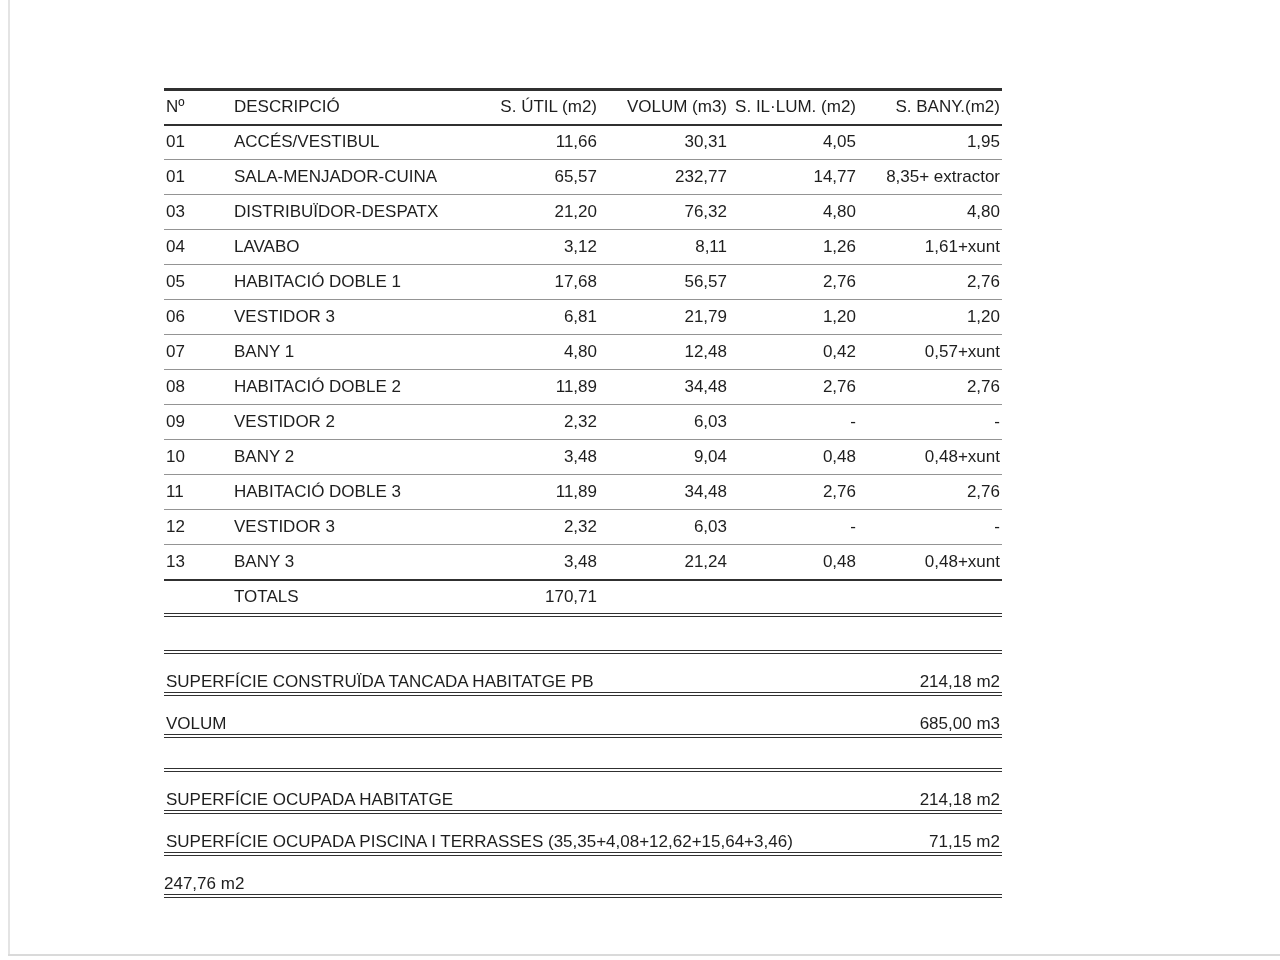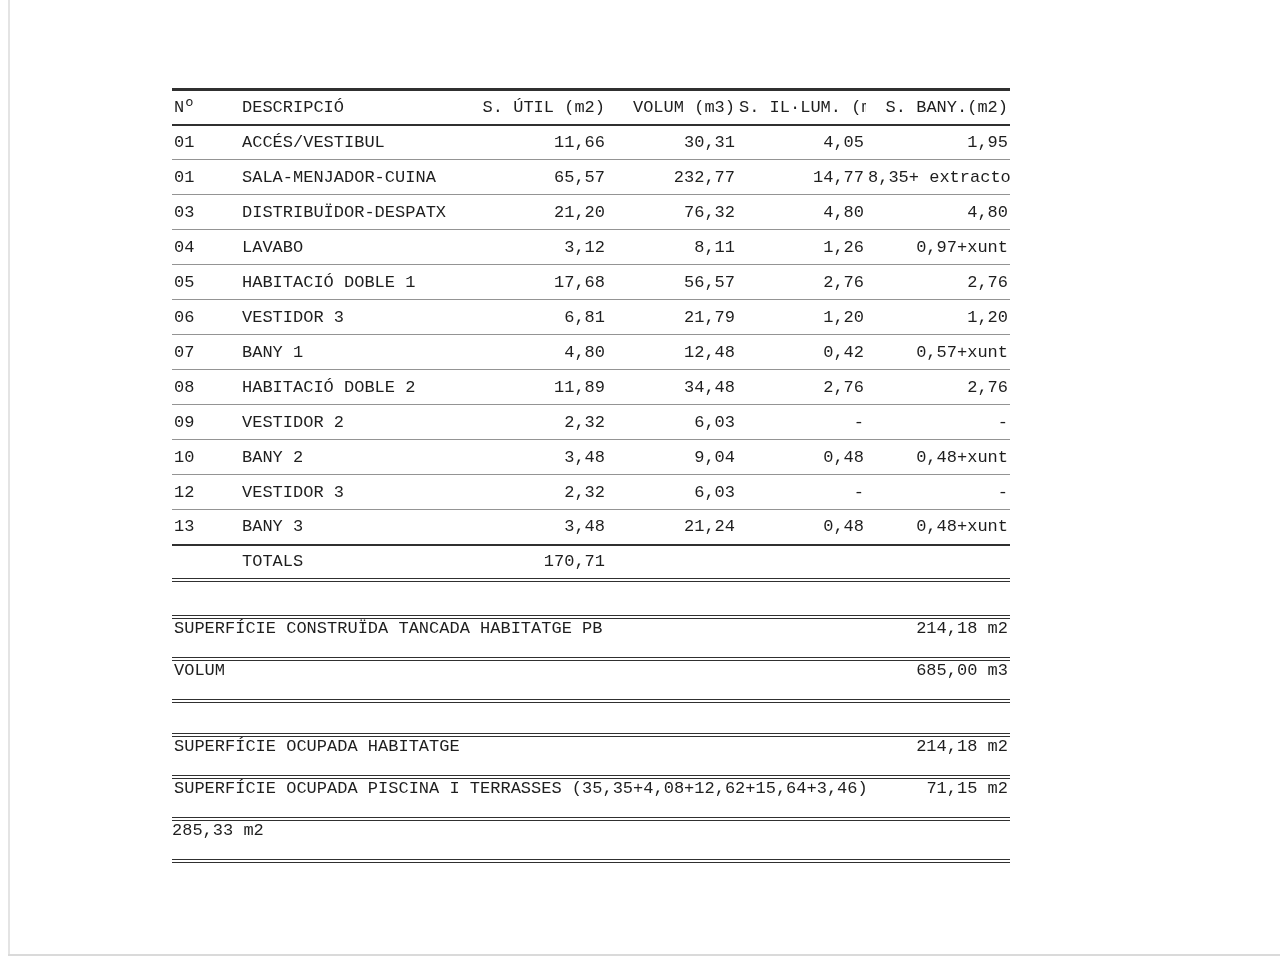--- a/index.html
+++ b/index.html
@@ -15,21 +15,21 @@
   
   .edge-left {
     position: absolute; left: 8px; top: 0; width: 2px; height: 956px;
     background: #e4e4e4;
   }
   .edge-bottom {
     position: absolute; left: 8px; top: 954px; width: 1272px; height: 2px;
     background: #dadada;
   }
 
-  .doc { position: absolute; left: 172px; top: 88px; width: 838px; font-family: Liberation Mono, monospace; }
+  .doc { position: absolute; left: 164px; top: 88px; width: 838px; }
 
   table.rooms {
     border-collapse: collapse;
     table-layout: fixed;
     width: 838px;
     font-size: 17px;
   }
   col.c-num   { width: 68px; }
   col.c-desc  { width: 235px; }
   col.c-util  { width: 132px; }
@@ -56,21 +56,21 @@
   .summary {
     width: 838px;
     font-size: 17px;
     border-top: 4px double #303030;
   }
   .summary-1 { margin-top: 33px; }
   .summary-2 { margin-top: 30px; }
   .summary-row {
     display: flex;
     justify-content: space-between;
-    align-items: flex-start;
+    align-items: flex-end;
     height: 42px;
     border-bottom: 4px double #303030;
     gap: 32px;
   }
   .summary-row .lbl { text-align: left; padding-left: 2px; white-space: nowrap; }
   .summary-row .val { text-align: right; padding-right: 2px; white-space: nowrap; }
 </style>
 </head>
 <body>
 
@@ -123,21 +123,21 @@
     <td class="ar">76,32</td>
     <td class="ar">4,80</td>
     <td class="ar">4,80</td>
   </tr>
           <tr>
     <td class="al">04</td>
     <td class="al">LAVABO</td>
     <td class="ar">3,12</td>
     <td class="ar">8,11</td>
     <td class="ar">1,26</td>
-    <td class="ar">0,97+xunt</td>
+    <td class="ar">1,61+xunt</td>
   </tr>
           <tr>
     <td class="al">05</td>
     <td class="al">HABITACIÓ DOBLE 1</td>
     <td class="ar">17,68</td>
     <td class="ar">56,57</td>
     <td class="ar">2,76</td>
     <td class="ar">2,76</td>
   </tr>
           <tr>
@@ -172,20 +172,28 @@
     <td class="ar">-</td>
     <td class="ar">-</td>
   </tr>
           <tr>
     <td class="al">10</td>
     <td class="al">BANY 2</td>
     <td class="ar">3,48</td>
     <td class="ar">9,04</td>
     <td class="ar">0,48</td>
     <td class="ar">0,48+xunt</td>
+  </tr>
+          <tr>
+    <td class="al">11</td>
+    <td class="al">HABITACIÓ DOBLE 3</td>
+    <td class="ar">11,89</td>
+    <td class="ar">34,48</td>
+    <td class="ar">2,76</td>
+    <td class="ar">2,76</td>
   </tr>
           <tr>
     <td class="al">12</td>
     <td class="al">VESTIDOR 3</td>
     <td class="ar">2,32</td>
     <td class="ar">6,03</td>
     <td class="ar">-</td>
     <td class="ar">-</td>
   </tr>
           <tr>
@@ -223,18 +231,18 @@
     <div class="summary summary-2">
         <div class="summary-row">
     <span class="lbl">SUPERFÍCIE OCUPADA HABITATGE</span>
     <span class="val">214,18 m2</span>
   </div>
         <div class="summary-row">
     <span class="lbl">SUPERFÍCIE OCUPADA PISCINA I TERRASSES (35,35+4,08+12,62+15,64+3,46)</span>
     <span class="val">71,15 m2</span>
   </div>
         <div class="summary-row">
-    <span class="val">285,33 m2</span>
+    <span class="val">247,76 m2</span>
   </div>
       </div>
 
   </div>
 </div>
 
 </body></html>

